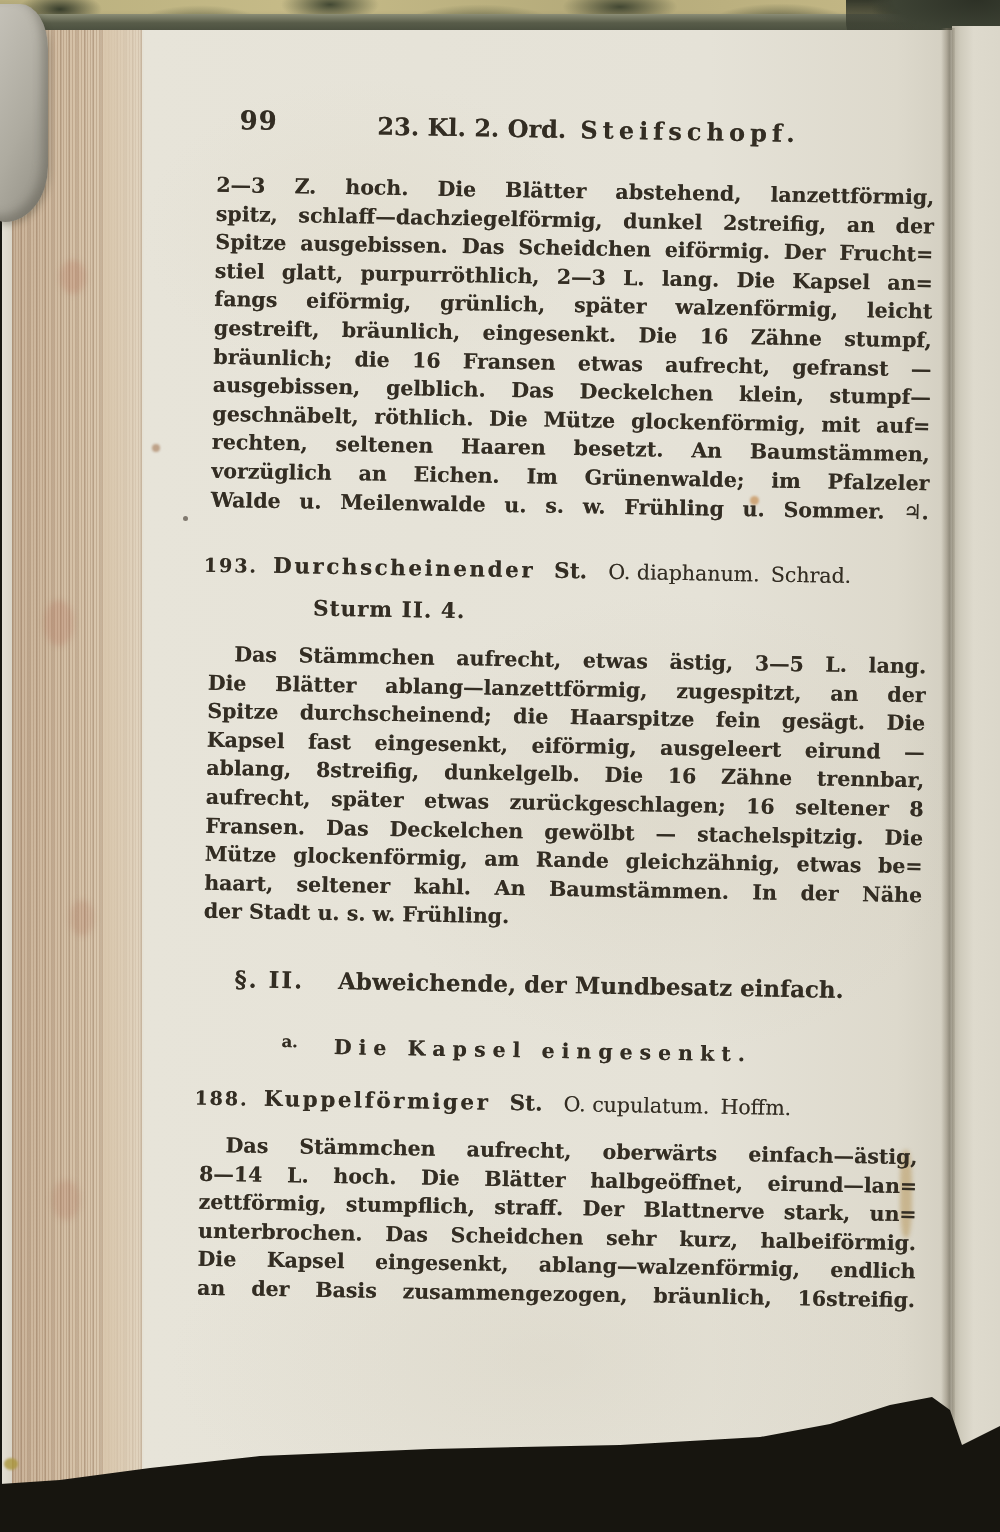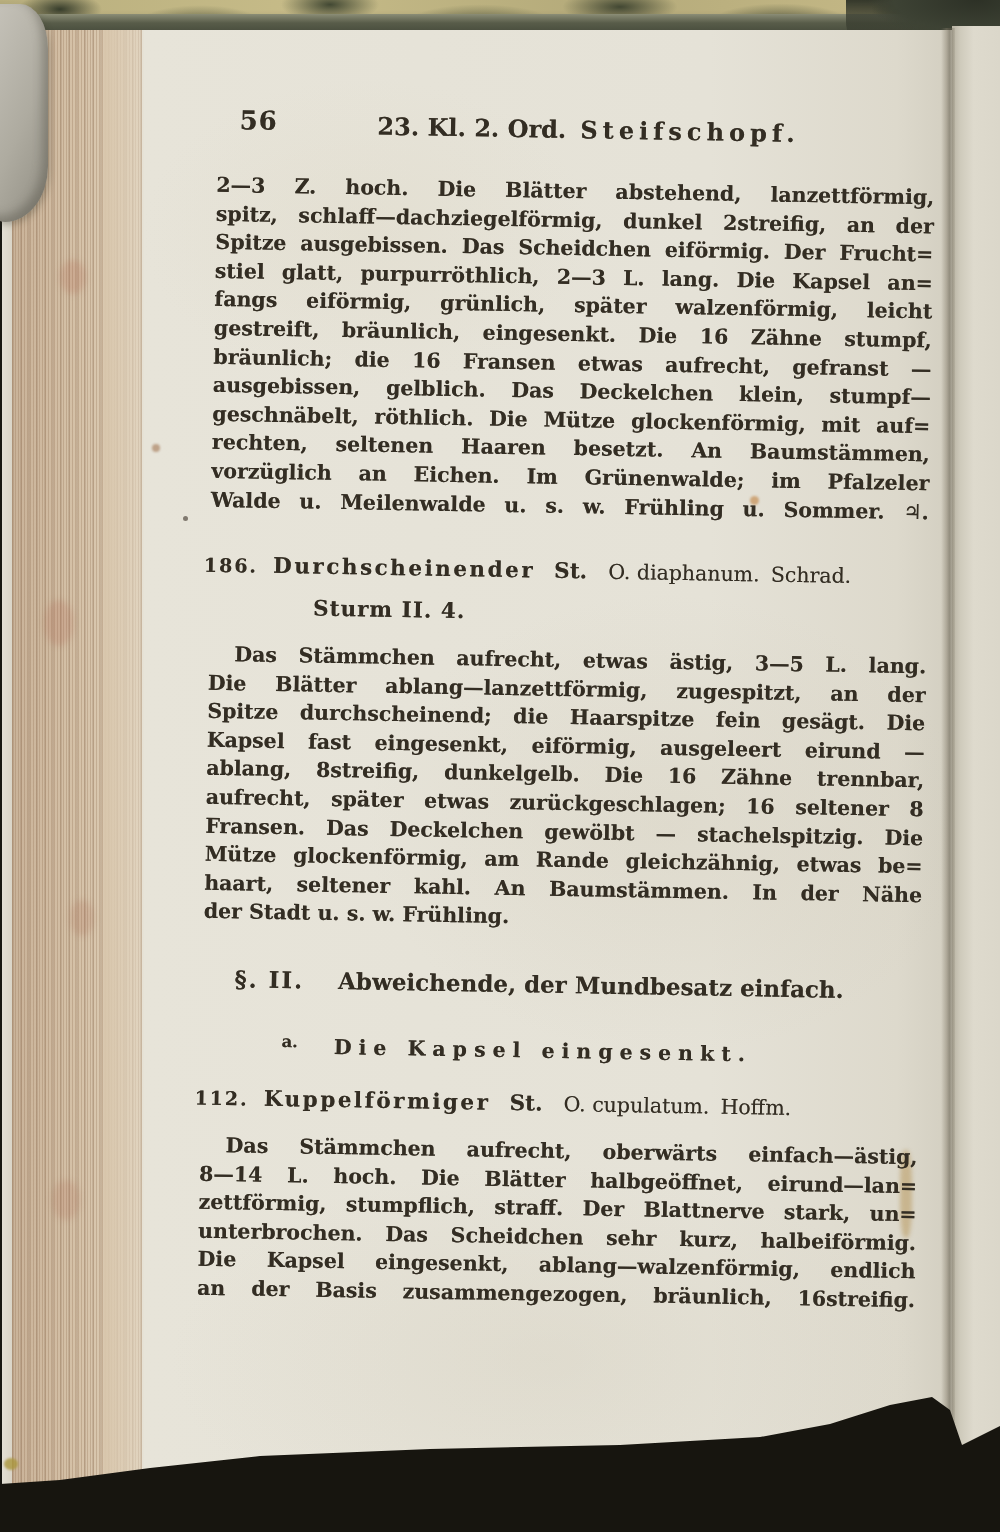--- a/index.html
+++ b/index.html
@@ -131,42 +131,42 @@
   <div class="fox" style="left:70px;top:900px;width:24px;height:36px;background:rgba(160,88,66,.18);"></div>
   <div class="fox" style="left:52px;top:1180px;width:28px;height:40px;background:rgba(166,92,70,.18);"></div>
   <div class="fox" style="left:750px;top:496px;width:9px;height:9px;background:rgba(190,120,50,.55);filter:blur(1px);"></div>
   <div class="fox" style="left:152px;top:444px;width:8px;height:8px;background:rgba(150,95,55,.5);filter:blur(1px);"></div>
   <div class="fox" style="left:183px;top:516px;width:5px;height:5px;background:rgba(60,50,40,.6);filter:blur(.5px);"></div>
   <div class="fox" style="left:900px;top:1150px;width:12px;height:88px;background:rgba(178,140,70,.45);filter:blur(2px);border-radius:40%;"></div>
   <div class="fox" style="left:4px;top:1458px;width:14px;height:12px;background:rgba(170,150,60,.8);filter:blur(1px);"></div>
 
   <div class="textblock">
 
-    <div class="pageno">56</div>
+    <div class="pageno">99</div>
     <div class="runhead">
       <span>23. Kl. 2. Ord.</span><span class="sp">Steifschopf.</span>
     </div>
 
     <div class="para" style="top:74px;">
       <div class="line">2—3 Z. hoch. Die Blätter abstehend, lanzettförmig,</div>
       <div class="line">spitz, schlaff—dachziegelförmig, dunkel 2streifig, an der</div>
       <div class="line">Spitze ausgebissen. Das Scheidchen eiförmig. Der Frucht=</div>
       <div class="line">stiel glatt, purpurröthlich, 2—3 L. lang. Die Kapsel an=</div>
       <div class="line">fangs eiförmig, grünlich, später walzenförmig, leicht</div>
       <div class="line">gestreift, bräunlich, eingesenkt. Die 16 Zähne stumpf,</div>
       <div class="line">bräunlich; die 16 Fransen etwas aufrecht, gefranst —</div>
       <div class="line">ausgebissen, gelblich. Das Deckelchen klein, stumpf—</div>
       <div class="line">geschnäbelt, röthlich. Die Mütze glockenförmig, mit auf=</div>
       <div class="line">rechten, seltenen Haaren besetzt. An Baumstämmen,</div>
       <div class="line">vorzüglich an Eichen. Im Grünenwalde; im Pfalzeler</div>
       <div class="line">Walde u. Meilenwalde u. s. w. Frühling u. Sommer. ♃.</div>
     </div>
 
     <div class="sp-head" style="top:455px;">
-      <span class="num">186.</span>
+      <span class="num">193.</span>
       <span class="gname">Durchscheinender</span>
       <span class="gabbr">St.</span>
       <span class="latin">O. diaphanum.</span>
       <span class="auth">Schrad.</span>
     </div>
     <div class="refline" style="top:497px;">Sturm II. 4.</div>
 
     <div class="para" style="top:543px;">
       <div class="line indent">Das Stämmchen aufrecht, etwas ästig, 3—5 L. lang.</div>
       <div class="line">Die Blätter ablang—lanzettförmig, zugespitzt, an der</div>
@@ -182,21 +182,21 @@
 
     <div class="sect" style="top:868px;">
       <span class="lbl">§. II.</span><span>Abweichende, der Mundbesatz einfach.</span>
     </div>
 
     <div class="subsect" style="top:934px;">
       <span class="lbl">a.</span><span class="txt">Die Kapsel eingesenkt.</span>
     </div>
 
     <div class="sp-head" style="top:988px;">
-      <span class="num">112.</span>
+      <span class="num">188.</span>
       <span class="gname">Kuppelförmiger</span>
       <span class="gabbr">St.</span>
       <span class="latin">O. cupulatum.</span>
       <span class="auth">Hoffm.</span>
     </div>
 
     <div class="para" style="top:1034px;">
       <div class="line indent">Das Stämmchen aufrecht, oberwärts einfach—ästig,</div>
       <div class="line">8—14 L. hoch. Die Blätter halbgeöffnet, eirund—lan=</div>
       <div class="line">zettförmig, stumpflich, straff. Der Blattnerve stark, un=</div>

